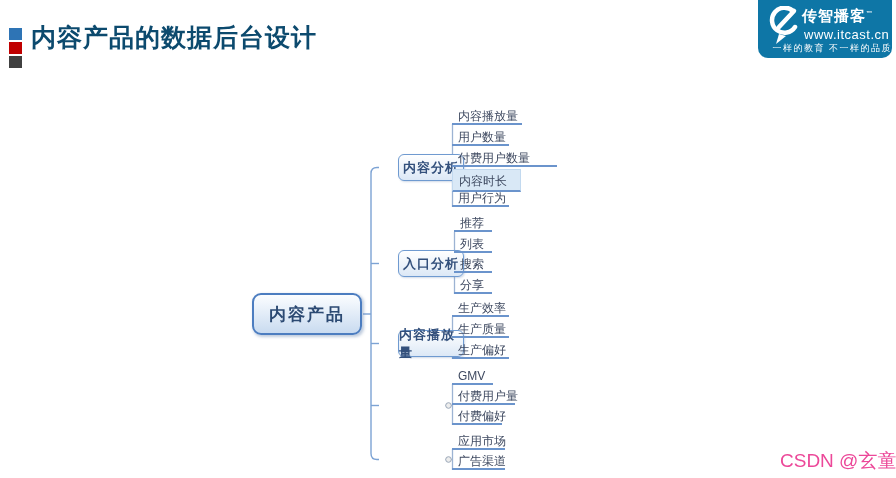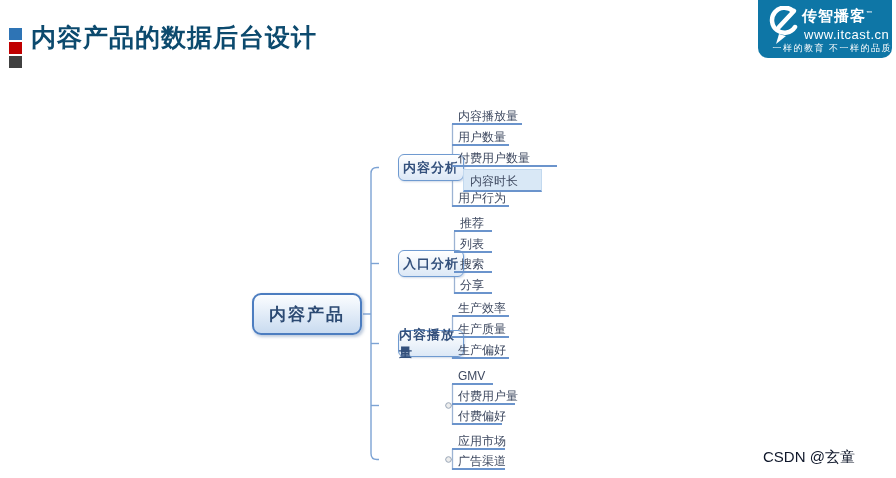--- a/index.html
+++ b/index.html
@@ -49,21 +49,21 @@
   .leaf{
     position:absolute;height:16px;box-sizing:border-box;white-space:nowrap;
     font-size:12px;line-height:14px;color:#3e4960;
     border-bottom:2px solid #6b94cc;padding:0 2px 0 6px;cursor:pointer;
   }
   .leaf.hl{
     height:23px;line-height:18px;padding-top:2px;
     background:#d9e8f6;border-left:1px solid #c2d9ef;border-right:1px solid #c2d9ef;border-top:1px solid #c2d9ef;
   }
   
-  .watermark{position:absolute;left:763px;top:448px;font-size:15px;color:#0f172a;white-space:nowrap;}
+  .watermark{position:absolute;left:780px;top:448px;font-size:19px;color:#ec4899;white-space:nowrap;}
 </style>
 </head>
 <body>
 
 <div id="stage">
 
   <div class="bullet b1"></div>
   <div class="bullet b2"></div>
   <div class="bullet b3"></div>
   <div class="page-title">内容产品的数据后台设计</div>
@@ -112,21 +112,21 @@
 
   <div class="root-node">内容产品</div>
 
   <div class="branch-node" style="top:154px">内容分析</div>
   <div class="branch-node" style="top:250px">入口分析</div>
   <div class="branch-node" style="top:330px">内容播放量</div>
 
   <div class="leaf" style="left:452px;top:109px;width:70px">内容播放量</div>
   <div class="leaf" style="left:452px;top:130px;width:57px">用户数量</div>
   <div class="leaf" style="left:452px;top:151px;width:105px">付费用户数量</div>
-  <div class="leaf hl" style="left:463px;top:169px;width:79px">内容时长</div>
+  <div class="leaf hl" style="left:452px;top:169px;width:69px">内容时长</div>
   <div class="leaf" style="left:452px;top:191px;width:57px">用户行为</div>
 
   <div class="leaf" style="left:454px;top:216px;width:38px">推荐</div>
   <div class="leaf" style="left:454px;top:237px;width:38px">列表</div>
   <div class="leaf" style="left:454px;top:257px;width:38px">搜索</div>
   <div class="leaf" style="left:454px;top:278px;width:38px">分享</div>
 
   <div class="leaf" style="left:452px;top:301px;width:57px">生产效率</div>
   <div class="leaf" style="left:452px;top:322px;width:57px">生产质量</div>
   <div class="leaf" style="left:452px;top:343px;width:57px">生产偏好</div>

